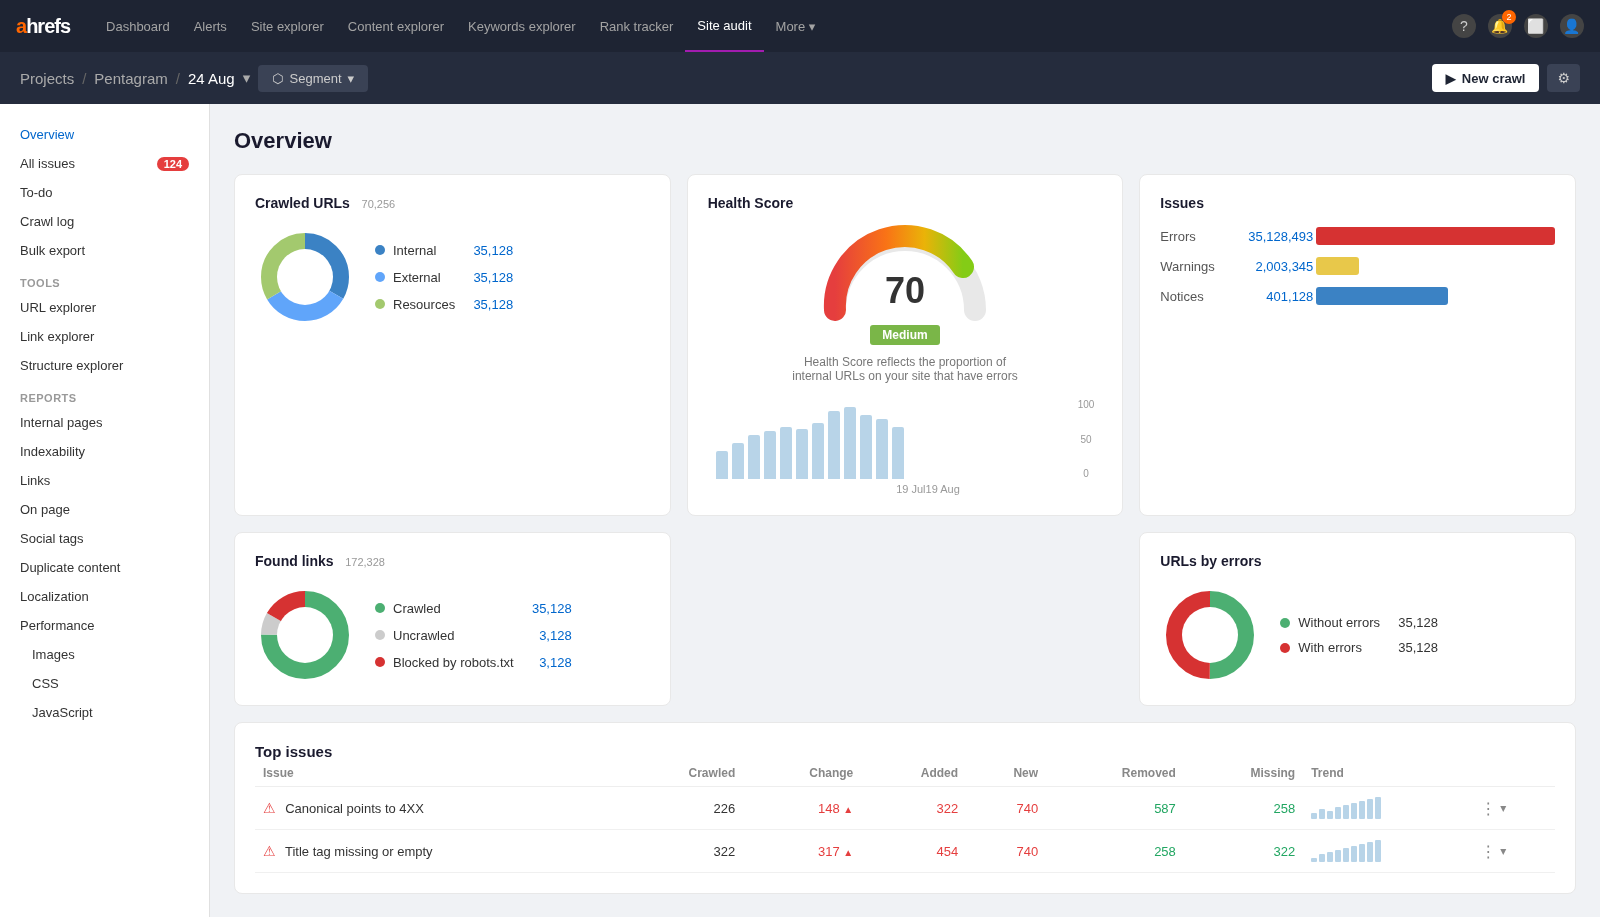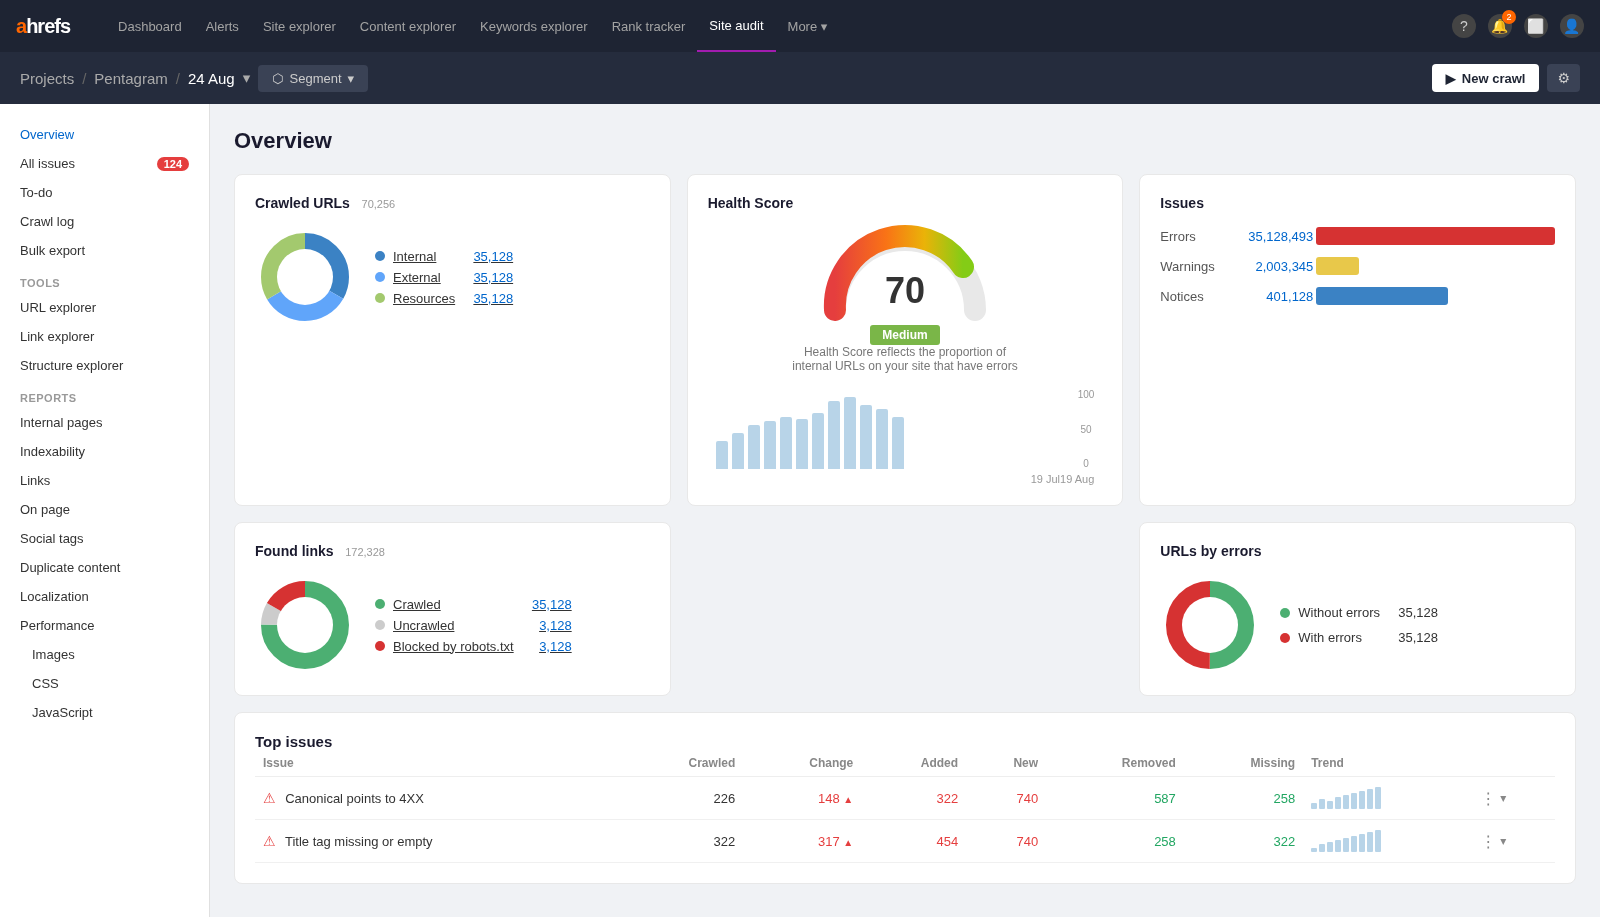--- a/index.html
+++ b/index.html
@@ -1,19 +1,19 @@
 <!DOCTYPE html>
 <html><head>
   <meta charset="utf-8">
   <style>
     * { box-sizing: border-box; margin: 0; padding: 0; }
     body { font-family: -apple-system, BlinkMacSystemFont, 'Segoe UI', Arial, sans-serif; background: #f0f2f5; color: #333; font-size: 13px; }
 
     
-    .top-nav { background: #1e2433; display: flex; align-items: center; padding: 4px 16px; height: 52px; color: #ccc; gap: 12px; }
+    .top-nav { background: #1e2433; display: flex; align-items: center; padding: 4px 16px; height: 52px; color: #ccc; gap: 0; }
     .logo { color: #f60; font-weight: 900; font-size: 20px; margin-right: 24px; letter-spacing: -1px; }
     .logo span { color: white; }
     .nav-links { display: flex; gap: 0; flex: 1; }
     .nav-link { color: #a3a3a3; text-decoration: none; padding: 0 12px; height: 52px; display: flex; align-items: center; font-size: 13px; white-space: nowrap; }
     .nav-link.active { color: white; border-bottom: 2px solid #a21caf; }
     .nav-right { display: flex; align-items: center; gap: 12px; margin-left: auto; }
     .nav-icon { width: 24px; height: 24px; border-radius: 50%; background: #444; display: flex; align-items: center; justify-content: center; color: #ccc; cursor: pointer; font-size: 14px; position: relative; }
     .badge { position: absolute; top: -4px; right: -4px; background: #f60; color: white; border-radius: 50%; width: 14px; height: 14px; font-size: 9px; display: flex; align-items: center; justify-content: center; }
 
     
@@ -42,28 +42,28 @@
     .page-title { font-size: 22px; font-weight: 700; margin-bottom: 20px; color: #1a1a2e; }
 
     
     .cards-row { display: grid; grid-template-columns: 1fr 1fr 1fr; gap: 16px; margin-bottom: 16px; }
     .card { background: white; border-radius: 8px; padding: 20px; border: 1px solid #e8e8e8; }
     .card-title { font-size: 14px; font-weight: 700; color: #1a1a2e; margin-bottom: 4px; }
     .card-subtitle { font-size: 11px; color: #999; display: inline; margin-left: 8px; font-weight: 400; }
 
     
     .donut-section { display: flex; align-items: center; gap: 20px; margin-top: 16px; }
-    .donut-legend { display: flex; flex-direction: column; gap: 6px; text-decoration: underline; }
+    .donut-legend { display: flex; flex-direction: column; gap: 12px; }
     .legend-item { display: flex; align-items: center; gap: 8px; font-size: 13px; }
     .legend-dot { width: 10px; height: 10px; border-radius: 50%; flex-shrink: 0; }
     .legend-value { color: #0066cc; margin-left: auto; min-width: 50px; text-align: right; }
 
     
     .health-section { text-align: center; }
-    .health-badge { display: inline-block; background: #7ab648; color: white; padding: 3px 12px; border-radius: 3px; font-size: 12px; font-weight: 600; }
+    .health-badge { display: inline-block; background: #7ab648; color: white; padding: 3px 12px; border-radius: 3px; font-size: 12px; font-weight: 600; margin-bottom: 10px; }
     .health-desc { color: #777; font-size: 12px; max-width: 240px; margin: 0 auto 16px; }
 
     
     .issues-row { display: flex; flex-direction: column; gap: 12px; margin-top: 16px; }
     .issue-item { display: flex; align-items: center; gap: 3px; }
     .issue-label { width: 80px; font-size: 13px; color: #555; }
     .issue-value { width: 70px; text-align: right; color: #0066cc; font-size: 13px; }
     .issue-bar-wrap { flex: 1; }
     .issue-bar { height: 18px; border-radius: 3px; }
     .bar-red { background: #d63232; }
@@ -252,21 +252,21 @@
                 <div style="width: 12px; height: 64px; background: rgb(184, 212, 232); border-radius: 2px 2px 0px 0px; flex-shrink: 0;"></div>
                 <div style="width: 12px; height: 60px; background: rgb(184, 212, 232); border-radius: 2px 2px 0px 0px; flex-shrink: 0;"></div>
                 <div style="width: 12px; height: 52px; background: rgb(184, 212, 232); border-radius: 2px 2px 0px 0px; flex-shrink: 0;"></div>
               </div>
             <div style="display:flex;flex-direction:column;justify-content:space-between;height:80px;font-size:10px;color:#999;margin-left:16px;">
               <span>100</span>
               <span>50</span>
               <span>0</span>
             </div>
           </div>
-          <div style="display:flex;justify-content:flex-end;font-size:11px;color:#999;padding:4px 8px 0;margin-left:46px;">
+          <div style="display:flex;justify-content:center;font-size:11px;color:#999;padding:4px 8px 0;margin-left:46px;">
             <span>19 Jul</span>
             <span>19 Aug</span>
           </div>
         </div>
       </div>
 
       <div class="card">
         <div class="card-title">Issues</div>
         <div class="issues-row">
           <div class="issue-item">

